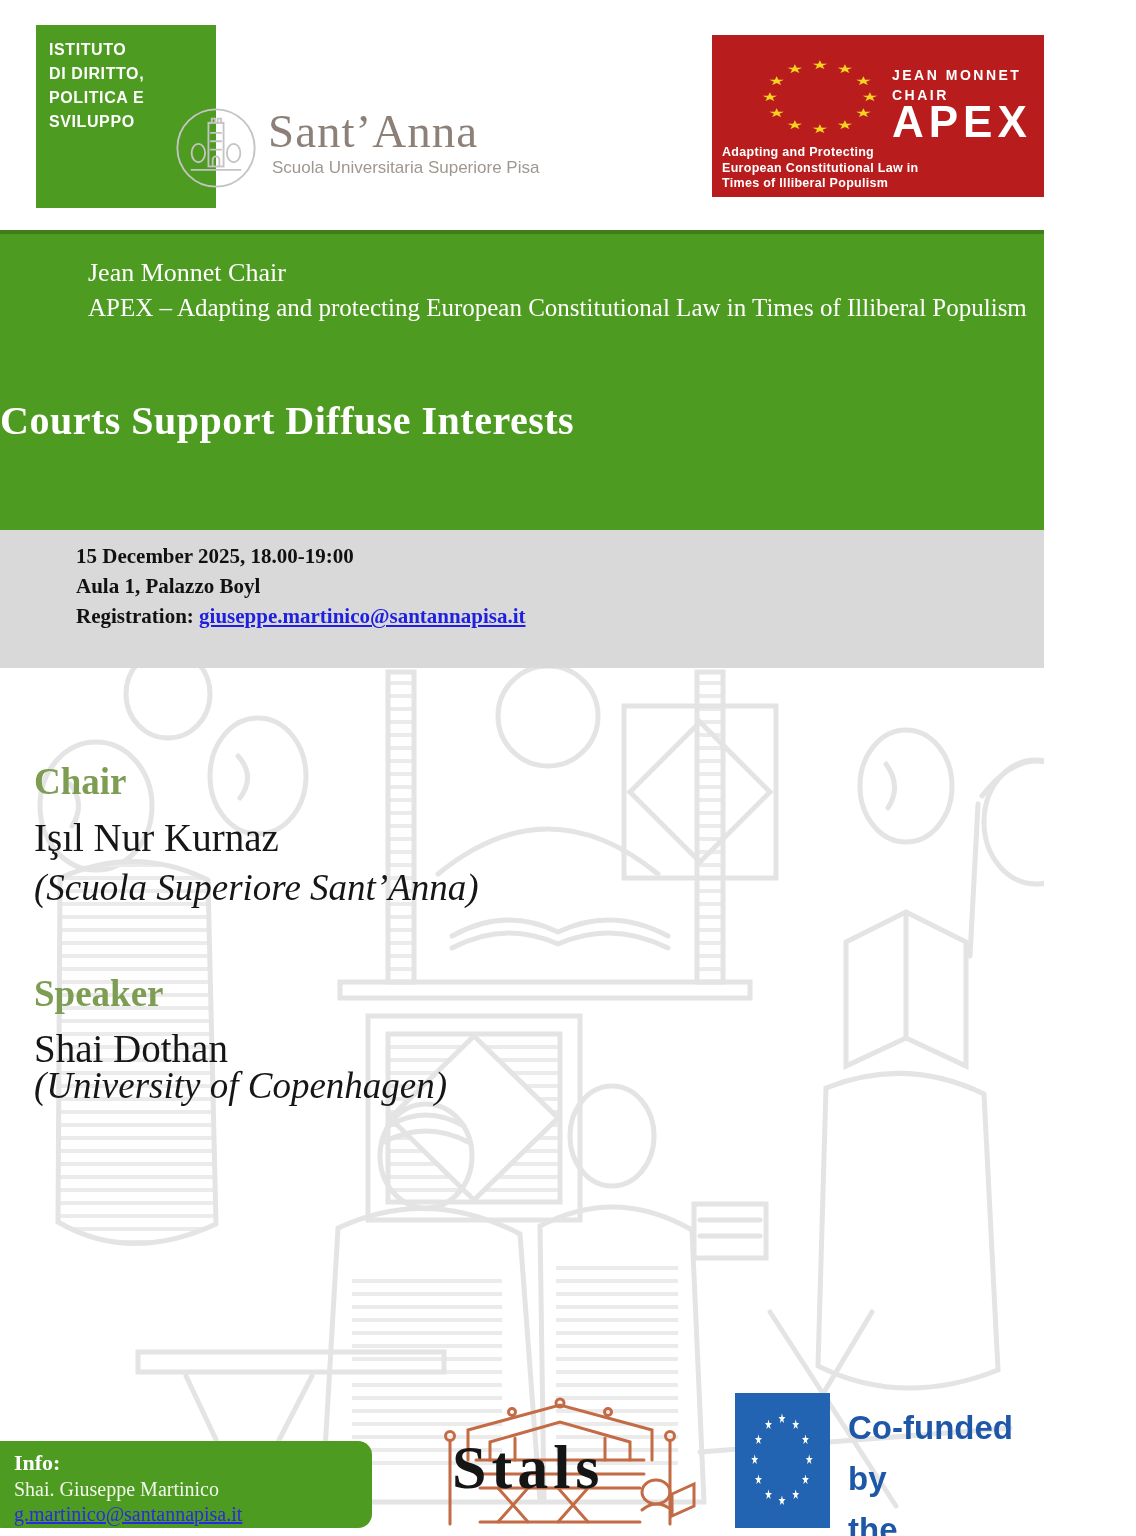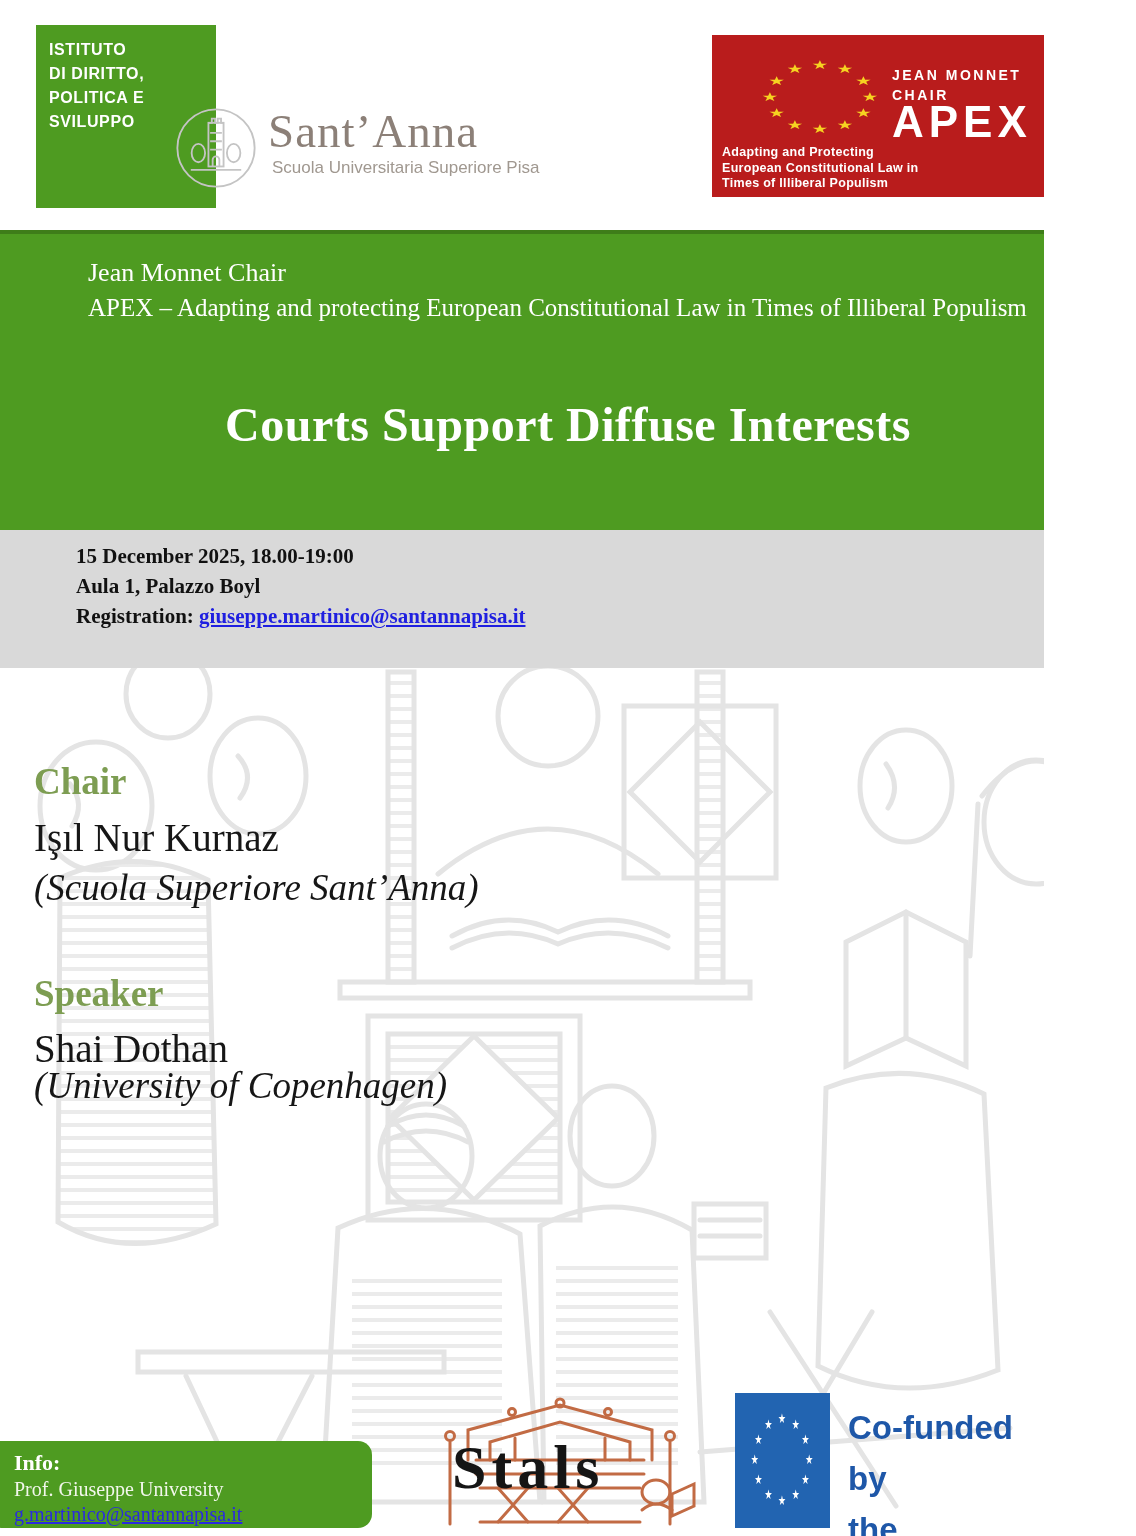--- a/index.html
+++ b/index.html
@@ -35,22 +35,22 @@
   .ring.flag-ring{left:47px;top:67px;--r:-40px;transform:scale(.68,1.02);}
   .ring.flag-ring .st::before{color:#ffffff;font-size:13px;}
 
   
   .banner{position:absolute;left:0;top:230px;width:1136px;height:300px;background:#4e9b21;
           border-top:4px solid #3e7d19;box-sizing:border-box;z-index:2;color:#fff;}
   .kick1{position:absolute;left:88px;top:24px;font-size:26px;}
   .kick2{position:absolute;left:88px;top:60px;font-size:25px;}
   .title1{position:absolute;left:0;top:105px;width:1136px;text-align:center;
           font-size:44px;font-weight:bold;letter-spacing:.5px;}
-  .title2{position:absolute;left:0;top:163px;width:1136px;text-align:center;
-          font-size:48px;font-weight:bold;letter-spacing:.5px;}
+  .title2{position:absolute;left:0;top:163px;width:1136px;text-align:left;
+          font-size:40px;font-weight:bold;letter-spacing:.5px;}
 
   
   .details{position:absolute;left:0;top:530px;width:1136px;height:138px;background:#d9d9d9;z-index:2;
            color:#111;font-weight:bold;font-size:21px;}
   .details .ln{position:absolute;left:76px;white-space:nowrap;}
   .d1{top:14px;} .d2{top:44px;} .d3{top:74px;}
   .mail-link{color:#1f1fe0;text-decoration:underline;font-weight:bold;cursor:pointer;}
 
   
   .watermark{position:absolute;left:0;top:664px;width:1136px;height:872px;z-index:0;}
@@ -198,21 +198,21 @@
   <div class="label chair-label">Chair</div>
   <div class="pname chair-name">Işıl Nur Kurnaz</div>
   <div class="paffil chair-affil">(Scuola Superiore Sant’Anna)</div>
 
   <div class="label speaker-label">Speaker</div>
   <div class="pname speaker-name">Shai Dothan</div>
   <div class="paffil speaker-affil">(University of  Copenhagen)</div>
 
   <div class="info-box">
     <div class="info-label">Info:</div>
-    <div class="info-name">Prof. Giuseppe University</div>
+    <div class="info-name">Shai. Giuseppe Martinico</div>
     <a class="info-mail">g.martinico@santannapisa.it</a>
   </div>
 
   <div class="stals">
     <svg width="282" height="134" viewBox="0 0 282 134" xmlns="http://www.w3.org/2000/svg" aria-hidden="true">
       <g stroke="#c26b44" stroke-width="3" fill="none" stroke-linecap="round">
         <circle cx="140" cy="7" r="4"></circle>
         <circle cx="92" cy="16" r="3.5"></circle>
         <circle cx="188" cy="16" r="3.5"></circle>
         <circle cx="30" cy="40" r="4.5"></circle>

